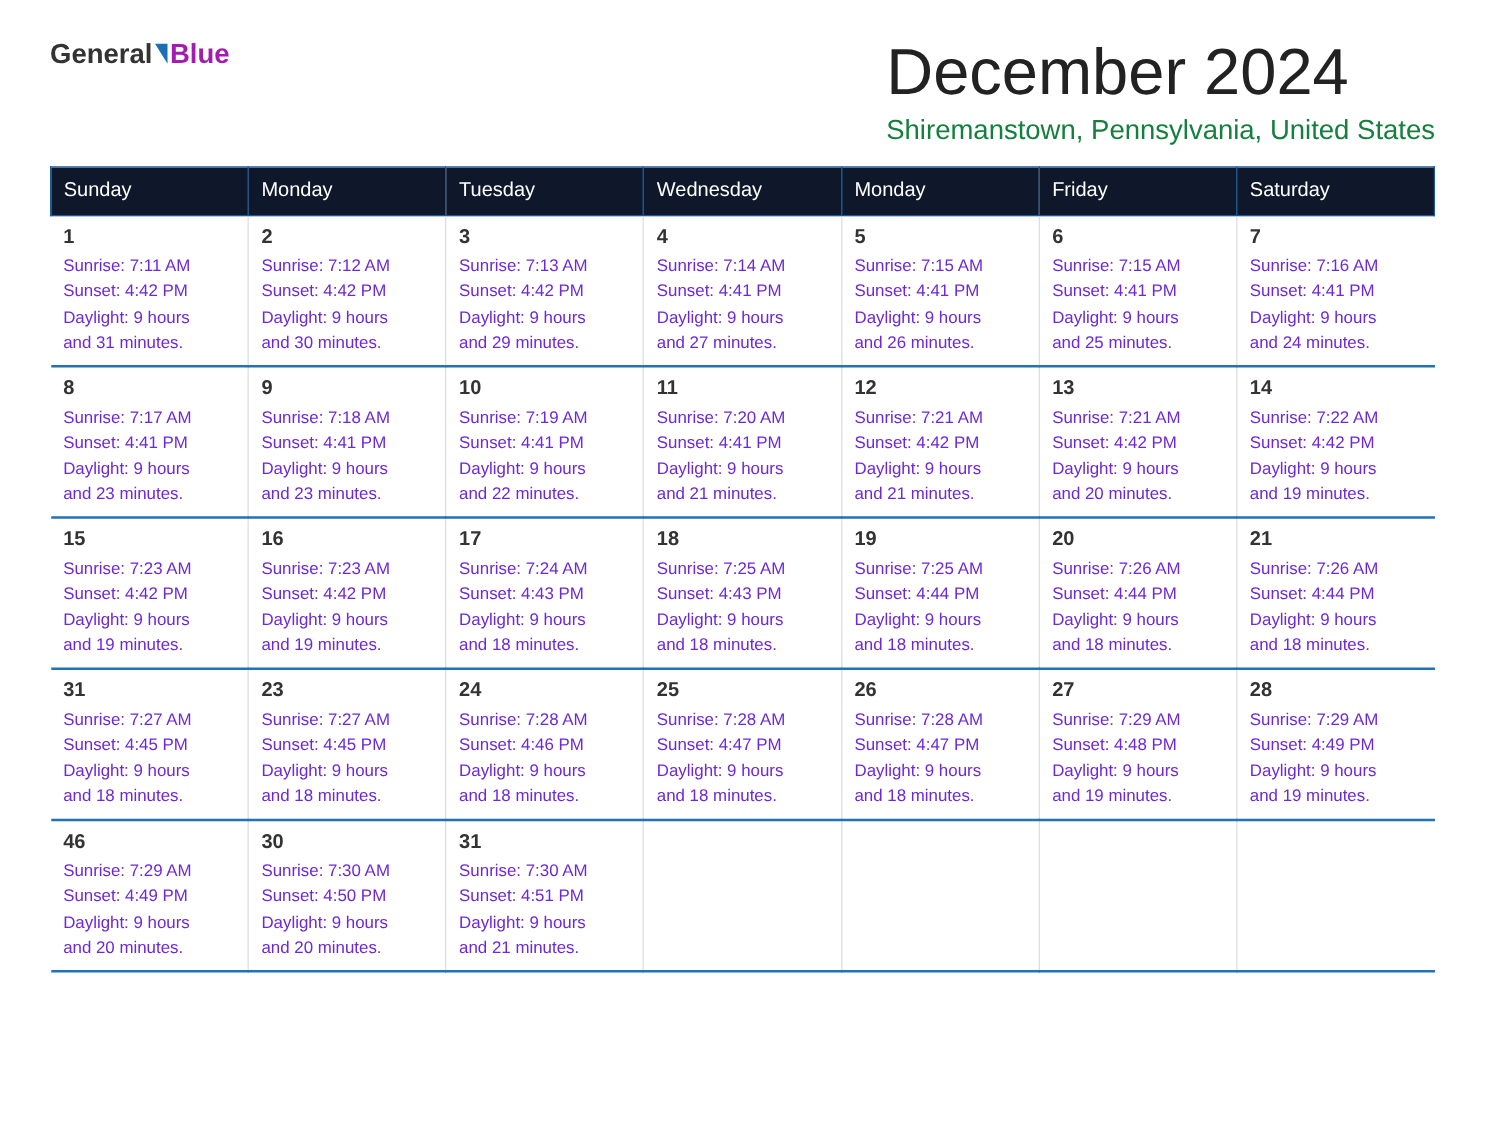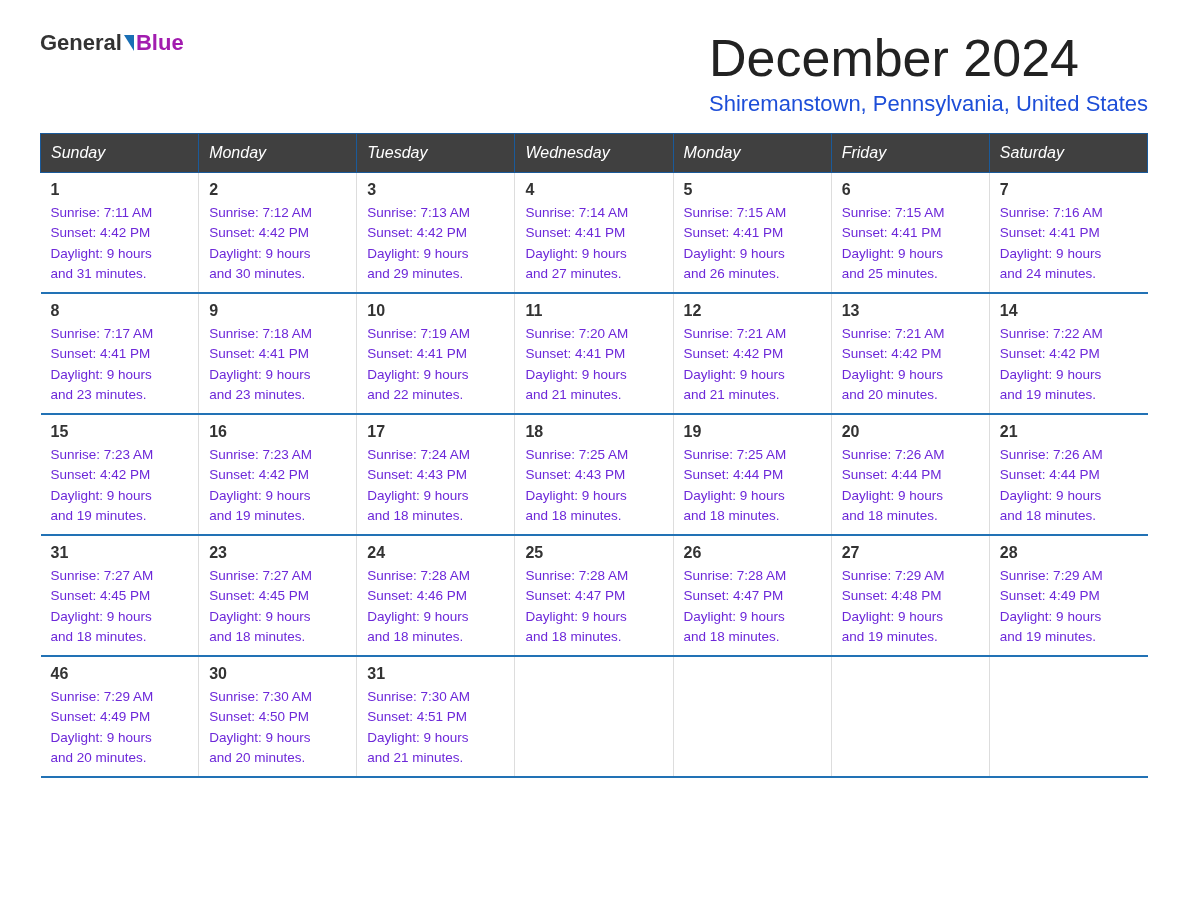--- a/index.html
+++ b/index.html
@@ -43,31 +43,30 @@
       text-align: left;
     }
     .page-title {
       font-size: 52px;
       font-weight: normal;
       color: #222;
       line-height: 1.1;
     }
     .subtitle {
       font-size: 22px;
-      color: #1d4ed8;
+      color: #15803d;
       margin-top: 4px;
     }
     table {
       width: 100%;
       border-collapse: collapse;
       margin-top: 16px;
     }
     thead tr {
-      background-color: #404040;
-      font-style: italic;
+      background-color: #0f172a;
     }
     thead th {
       color: #fff;
       font-size: 16px;
       font-weight: normal;
       padding: 10px 10px;
       text-align: left;
       border: 1px solid #1a5a9a;
     }
     tbody tr {

